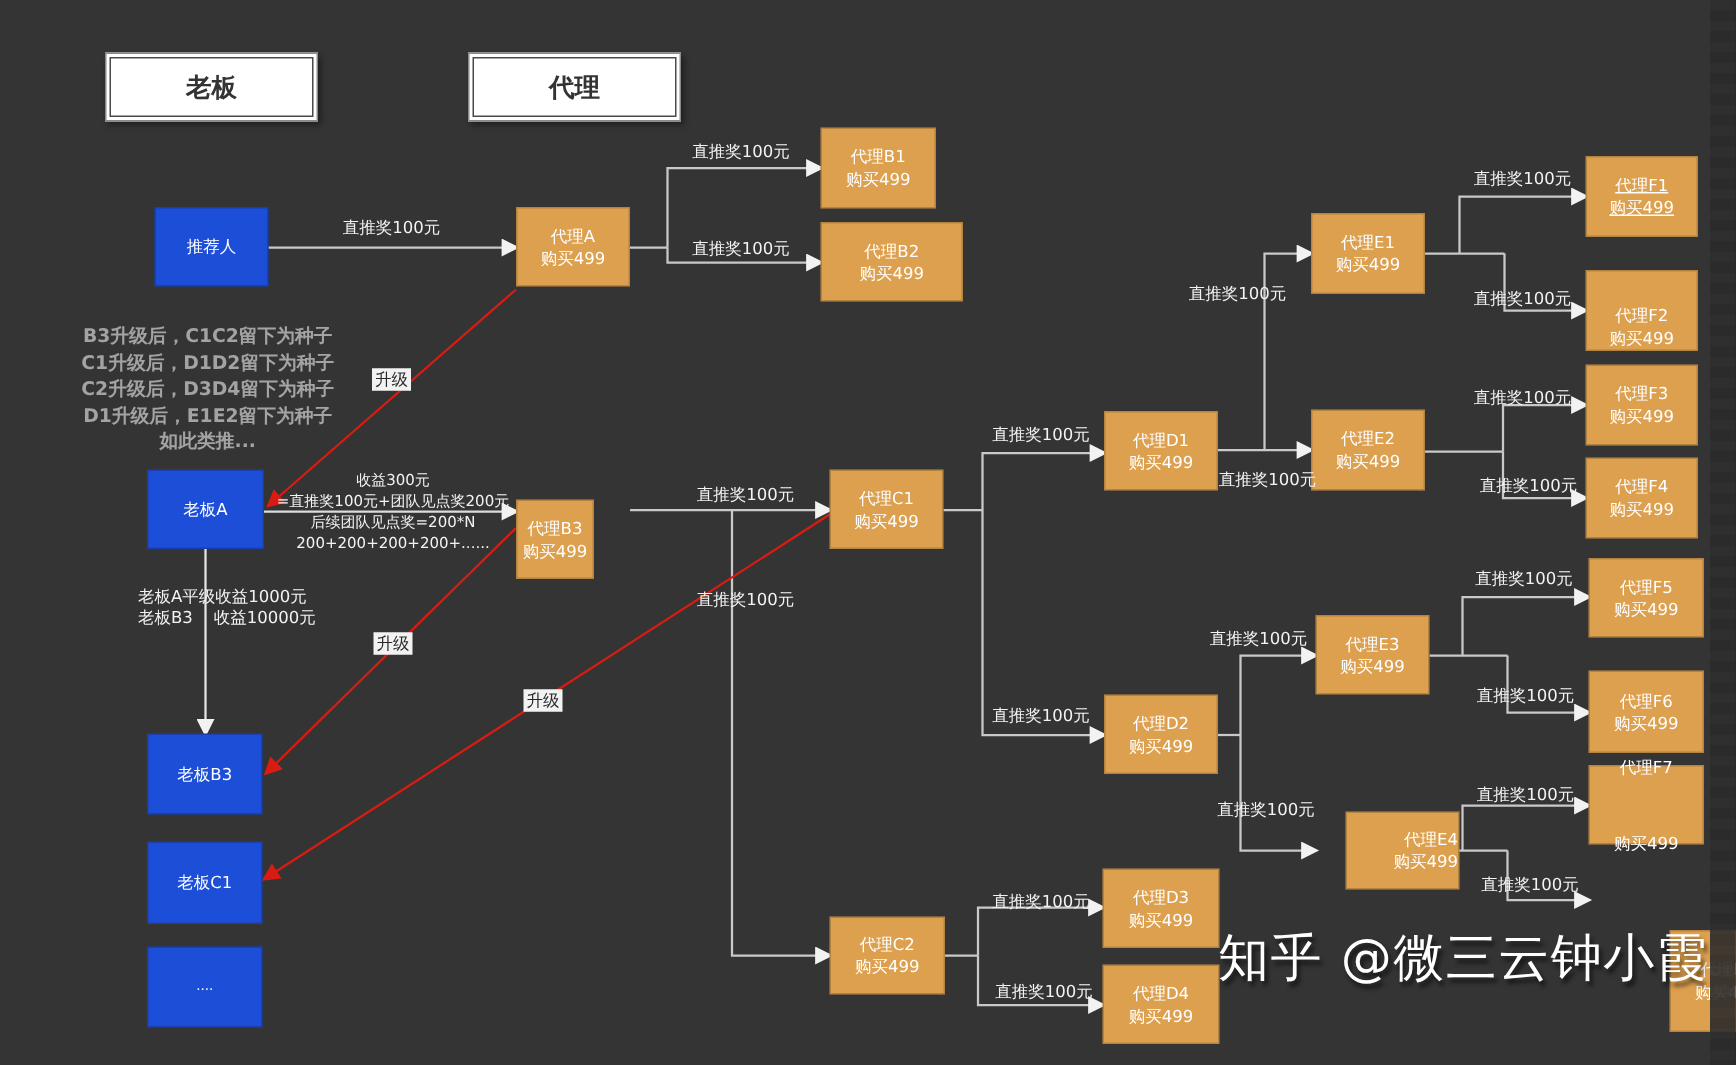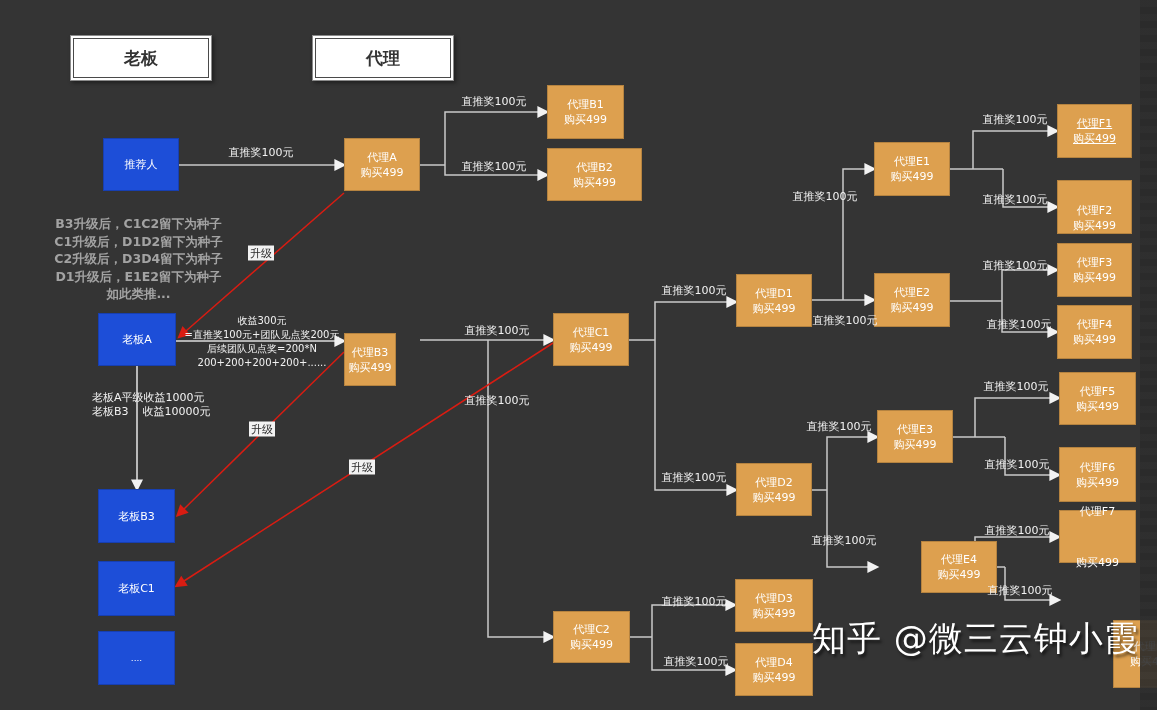--- a/index.html
+++ b/index.html
@@ -176,21 +176,21 @@
     <span>购买499</span>
   </div>
   <div class="node agent" style="left:874px;top:273px;width:76px;height:54px;">
     <span>代理E2</span>
     <span>购买499</span>
   </div>
   <div class="node agent" style="left:877px;top:410px;width:76px;height:53px;">
     <span>代理E3</span>
     <span>购买499</span>
   </div>
-  <div class="node agent" style="left:921px;top:541px;width:76px;height:52px;">
+  <div class="node agent" style="left:897px;top:541px;width:76px;height:52px;align-items:flex-end;">
     <span>代理E4</span>
     <span>购买499</span>
   </div>
   <div class="node agent" style="left:1057px;top:104px;width:75px;height:54px;text-decoration:underline;">
     <span>代理F1</span>
     <span>购买499</span>
   </div>
   <div class="node agent" style="left:1057px;top:180px;width:75px;height:54px;justify-content:flex-end;">
     <span>代理F2</span>
     <span>购买499</span>

